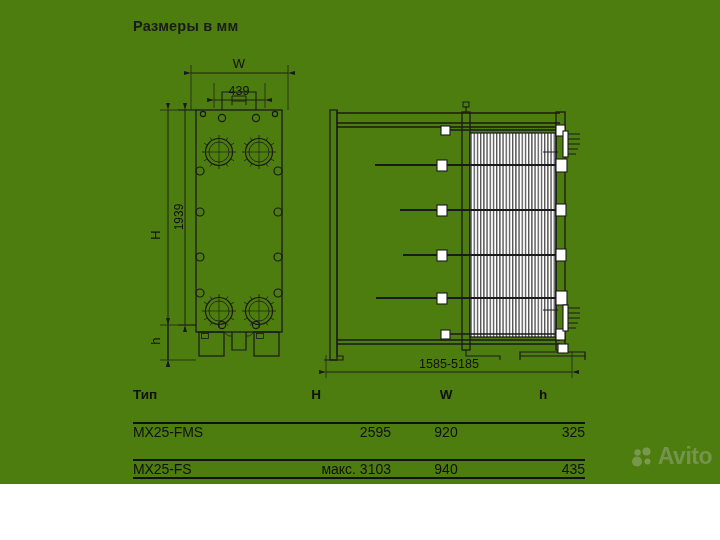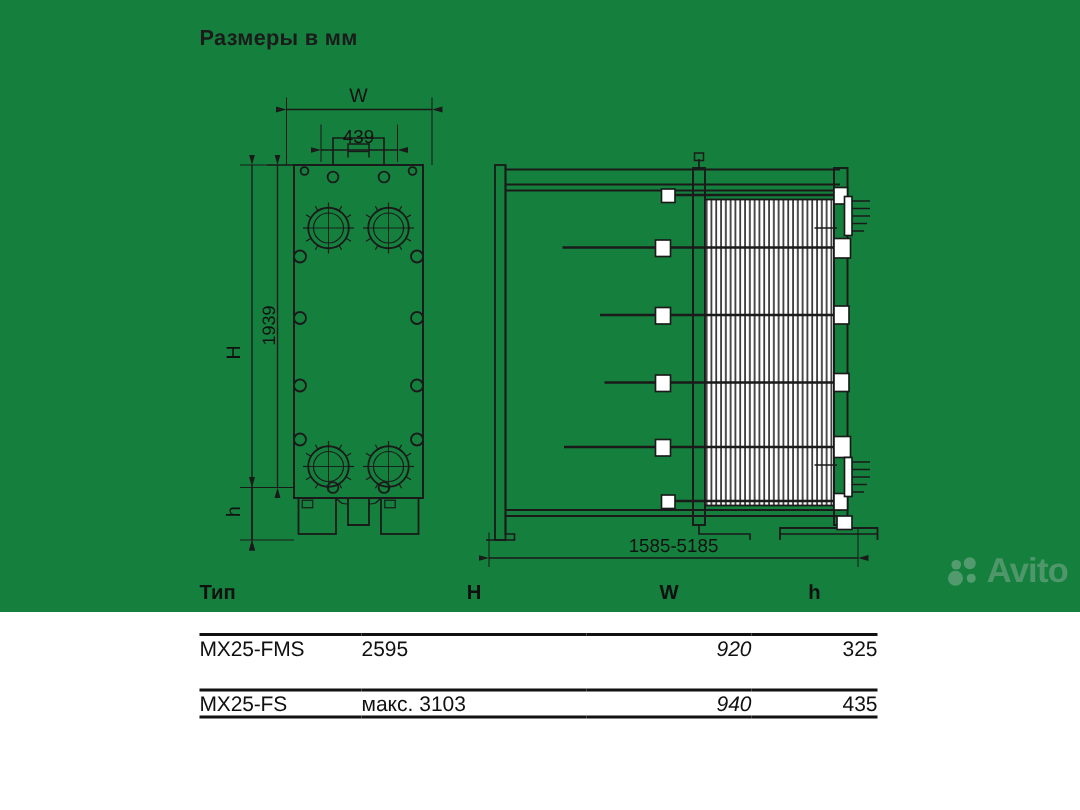--- a/index.html
+++ b/index.html
@@ -5,21 +5,21 @@
   * { box-sizing: border-box; }
   html, body { margin: 0; padding: 0; }
   body {
     width: 720px;
     height: 540px;
     background: #ffffff;
     font-family: "Liberation Sans", sans-serif;
     overflow: hidden;
     position: relative;
   }
-  #page { position: relative; width: 720px; height: 408px; background: #15803d; }
+  #page { position: relative; width: 720px; height: 484px; background: #4d7c0f; }
 
   .title {
     position: absolute;
     left: 133px;
     top: 18px;
     font-size: 14.5px;
     font-weight: bold;
     color: #1b1b1b;
     letter-spacing: 0.2px;
   }
@@ -60,22 +60,22 @@
     border-bottom: 2.2px solid #111;
     vertical-align: top;
   }
   .spec-table tbody tr.firstrow td.c-type { vertical-align: top; }
   .spec-table tbody tr.firstrow td.c-h,
   .spec-table tbody tr.firstrow td.c-w,
   .spec-table tbody tr.firstrow td.c-hh { vertical-align: bottom; }
   .spec-table tbody tr:last-child td { border-bottom: 2.2px solid #111; margin-left: 14px; }
 
   .col-type { width: 108px; text-align: left; }
-  .col-h    { width: 150px; text-align: left; }
-  .col-w    { width: 110px; text-align: right; font-style: italic; }
+  .col-h    { width: 150px; text-align: right; }
+  .col-w    { width: 110px; text-align: center; }
   .col-hh   { width: 84px;  text-align: right; }
 
   .th-type { text-align: left; }
   .th-h, .th-w, .th-hh { text-align: center; }
 
   .cell-type { font-size: 14px; letter-spacing: -0.1px; }
   .cell-val  { font-size: 14px; }
 
   
   .watermark {

